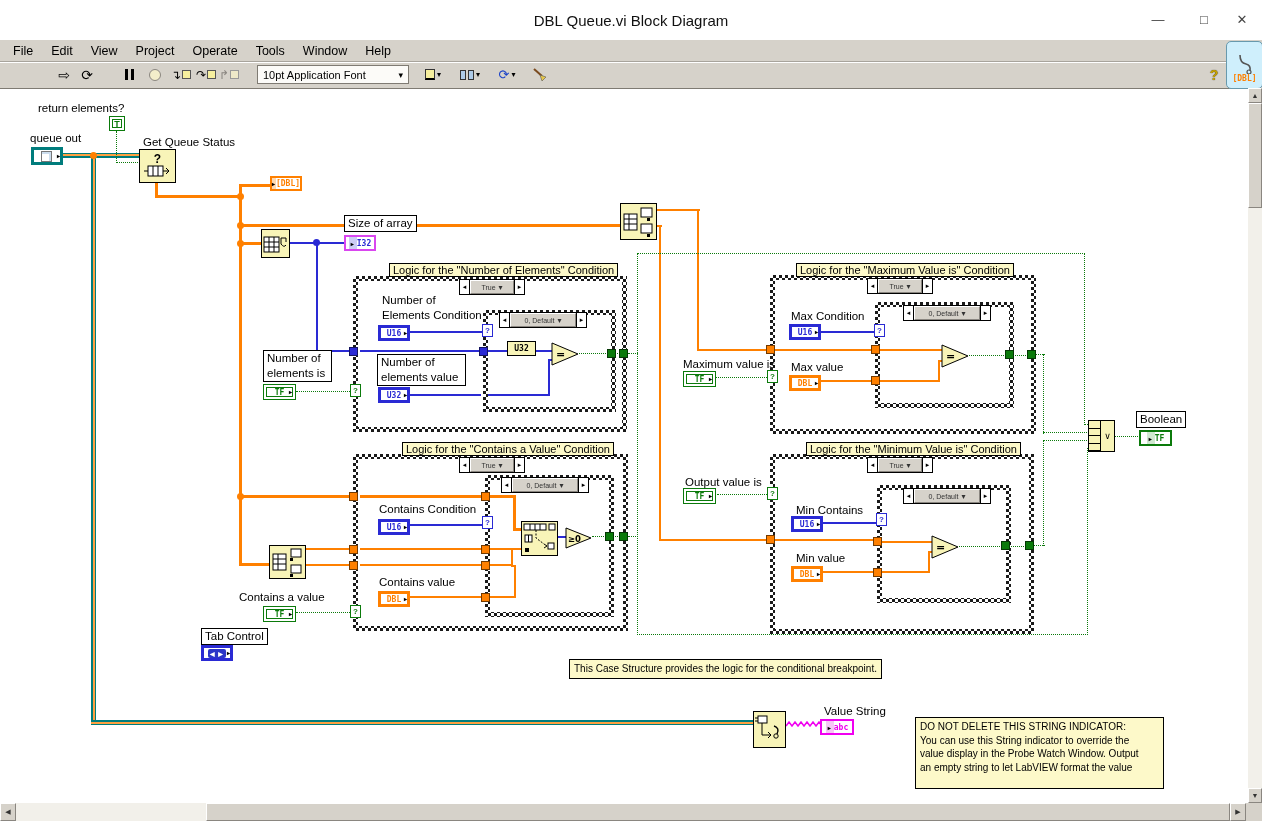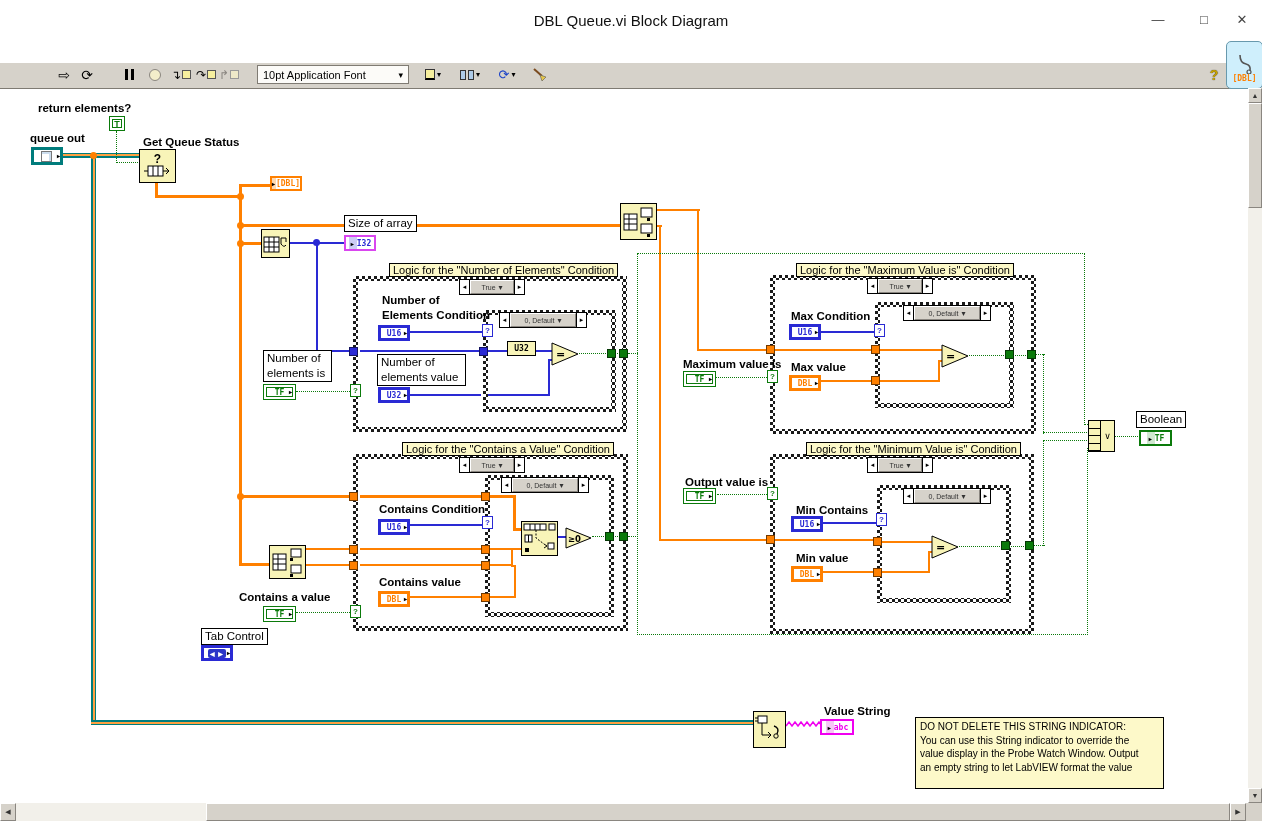--- a/index.html
+++ b/index.html
@@ -19,21 +19,21 @@
            display:flex;align-items:center;font-size:11px;padding:0 5px;box-sizing:border-box;}
   .fontbox .car{margin-left:auto;font-size:9px;}
   .viicon{left:1226px;top:41px;width:35px;height:46px;background:#cfeffc;border:1px solid #6899ad;border-radius:5px;
           display:flex;flex-direction:column;align-items:center;justify-content:flex-end;}
   .viicon .dbl{font-family:"DejaVu Sans Mono",monospace;font-size:8px;font-weight:bold;color:#ff8000;margin-bottom:5px;}
   
   .sb{background:#d6d2ca;border:1px solid;border-color:#fff #8a8680 #8a8680 #fff;box-sizing:border-box;
       display:flex;align-items:center;justify-content:center;font-size:7px;color:#333;}
   .sbtrack{background:#f2f0ea;}
   
-  .lbl{font-size:11.5px;white-space:pre-line;line-height:1.28;font-weight:bold;}
+  .lbl{font-size:11.5px;white-space:pre-line;line-height:1.28;}
   .boxlbl{background:#fff;border:1px solid #000;font-size:11.5px;padding:0 3px;white-space:pre-line;line-height:1.3;}
   .ylbl{background:#fdf9c9;border:1px solid #000;font-size:11px;padding:0 3px;white-space:nowrap;}
   .ycmt{background:#fdf9c9;border:1px solid #000;font-size:10px;padding:2px 4px;line-height:1.35;box-sizing:border-box;}
   .pre{white-space:pre-line;}
   .case{background:repeating-conic-gradient(#1a1a1a 0% 25%,#fff 0% 50%);background-size:6px 6px;}
   .case-fill{position:absolute;inset:5px;background:#fff;}
   .sel{background:#fff;border:1px solid #000;height:14px;display:flex;align-items:stretch;font-size:10.5px;box-sizing:content-box;}
   .sel .sa,.sel .sc{width:9px;font-size:7px;display:flex;align-items:center;justify-content:center;}
   .sel .sa{border-right:1px solid #000;}
   .sel .sc{border-left:1px solid #000;}
@@ -81,20 +81,30 @@
 
 <div id="screen">
 
   <div class="abs titlebar">
     <div class="abs title">DBL Queue.vi Block Diagram</div>
     <div class="abs winbtn" style="left:1146px">—</div>
     <div class="abs winbtn" style="left:1192px">□</div>
     <div class="abs winbtn" style="left:1230px">✕</div>
   </div>
 
+  <div class="abs menubar">
+    <span class="menu-item">File</span>
+    <span class="menu-item">Edit</span>
+    <span class="menu-item">View</span>
+    <span class="menu-item">Project</span>
+    <span class="menu-item">Operate</span>
+    <span class="menu-item">Tools</span>
+    <span class="menu-item">Window</span>
+    <span class="menu-item">Help</span>
+  </div>
 
   <div class="abs toolbar">
     <div class="tbtn" style="left:53px;width:22px">⇨</div>
     <div class="tbtn" style="left:76px;width:22px">⟳</div>
     <div class="tbtn" style="left:120px;width:18px">
       <span style="display:inline-block;width:3px;height:11px;background:#000;margin-right:3px"></span>
       <span style="display:inline-block;width:3px;height:11px;background:#000"></span>
     </div>
     <div class="tbtn" style="left:146px;width:18px">
       <span style="display:inline-block;width:10px;height:10px;border-radius:50%;background:#f3eeca;border:1px solid #8a8680"></span>
@@ -587,18 +597,19 @@
 
   <div class="abs lbl" style="left:38px;top:101px">return elements?</div>
   <div class="abs lbl" style="left:30px;top:131px">queue out</div>
   <div class="abs lbl" style="left:143px;top:135px">Get Queue Status</div>
 
   <div class="abs ylbl" style="left:389px;top:263px">Logic for the "Number of Elements" Condition</div>
   <div class="abs ylbl" style="left:402px;top:442px">Logic for the "Contains a Value" Condition</div>
   <div class="abs ylbl" style="left:796px;top:263px">Logic for the "Maximum Value is" Condition</div>
   <div class="abs ylbl" style="left:806px;top:442px">Logic for the "Minimum Value is" Condition</div>
 
+  <div class="abs ycmt" style="left:569px;top:659px;white-space:nowrap">This Case Structure provides the logic for the conditional breakpoint.</div>
   <div class="abs ycmt pre" style="left:915px;top:717px;width:249px;height:72px">DO NOT DELETE THIS STRING INDICATOR:
 You can use this String indicator to override the
 value display in the Probe Watch Window.  Output
 an empty string to let LabVIEW format the value</div>
 
 </div>
 
 </body></html>

